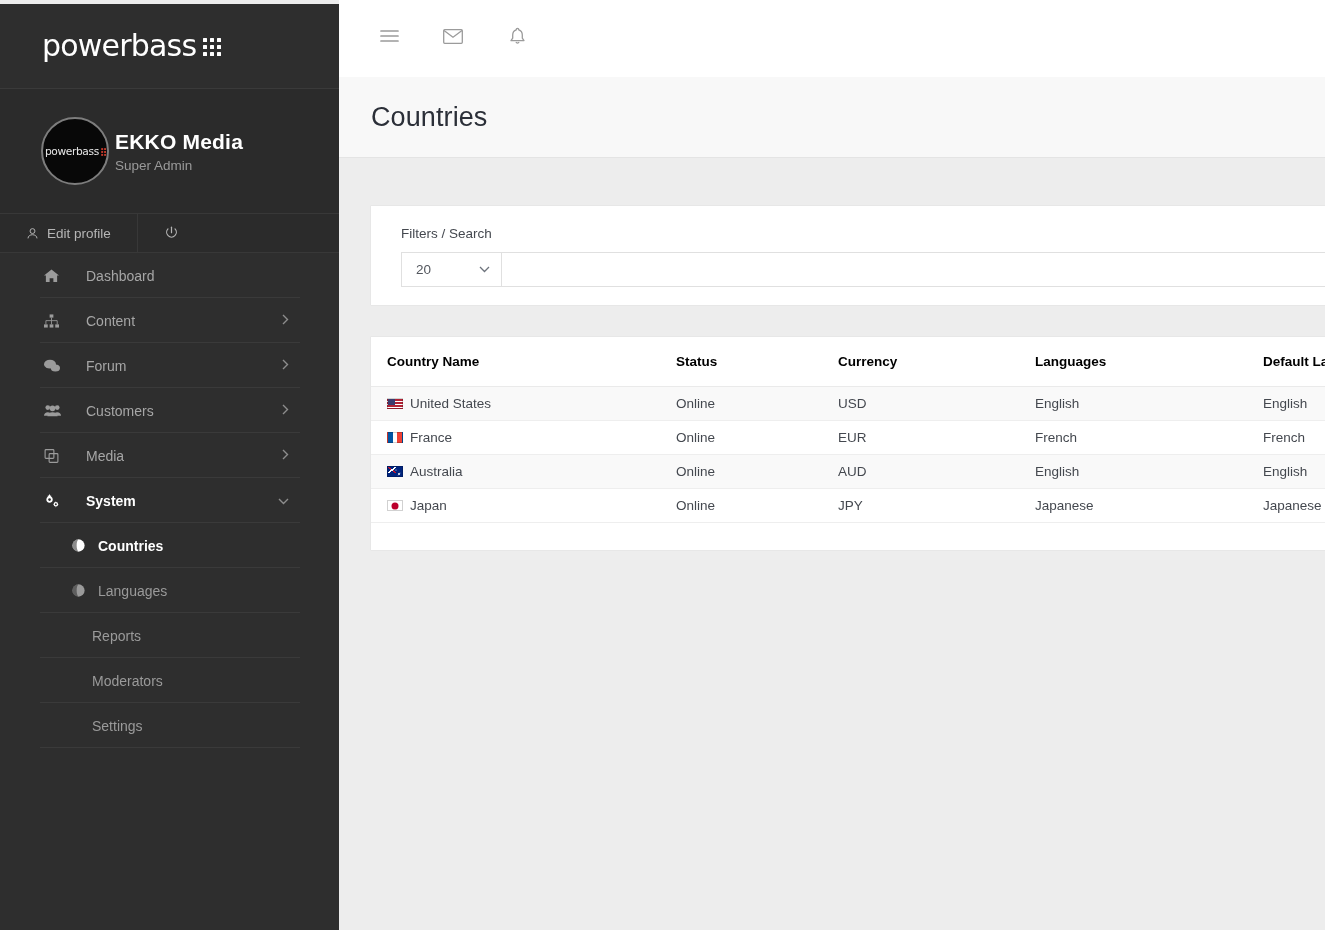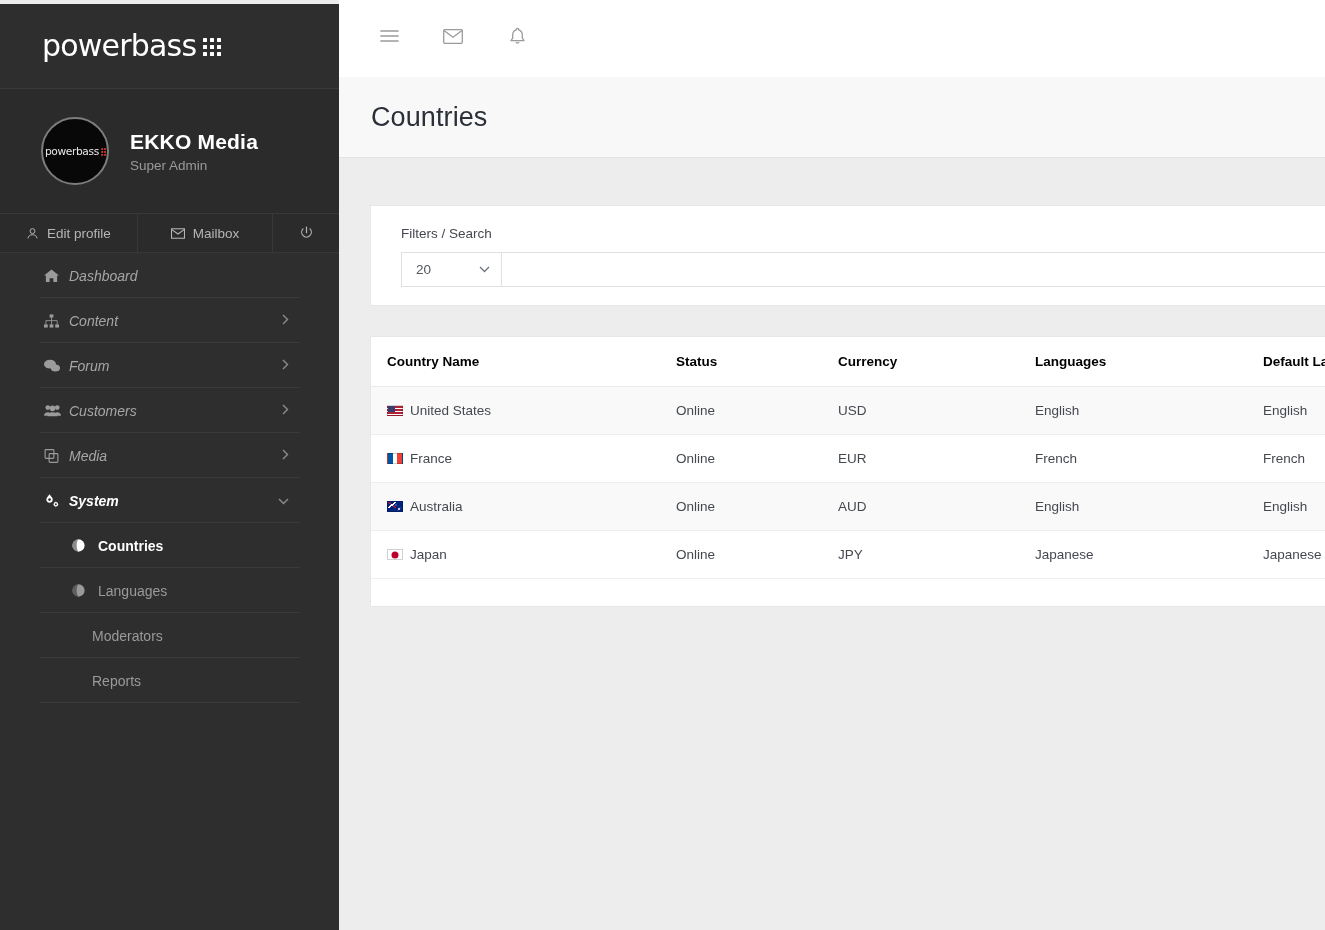--- a/index.html
+++ b/index.html
@@ -68,21 +68,21 @@
   }
   .avatar-word {
     color: #e8e8e8; font-size: 11px; letter-spacing: -0.4px;
     font-family: "DejaVu Sans", sans-serif;
   }
   .avatar-dots {
     display: grid; grid-template-columns: repeat(2, 2px);
     grid-template-rows: repeat(3, 2px); gap: 1px; margin-left: 1px;
   }
   .avatar-dots i { display:block; width:2px; height:2px; background:#c0392b; }
-  .profile-meta { margin-left: 21px; }
+  .profile-meta { margin-left: 6px; }
   .profile-name { color: #ffffff; font-size: 21px; font-weight: 700; letter-spacing: .2px; line-height: 1.2; }
   .profile-role { color: #9a9a9a; font-size: 13.5px; margin-top: 4px; }
 
   .profile-actions {
     display: flex;
     height: 40px;
     border-top: 1px solid #383838;
     border-bottom: 1px solid #383838;
     background: #2b2b2b;
   }
@@ -110,21 +110,21 @@
     padding-left: 44px;
   }
   .nav-item::after {
     content: ""; position: absolute; left: 40px; right: 39px; bottom: 0;
     height: 1px; background: #3a3a3a;
   }
   .nav-item .ni-icon {
     width: 22px; flex: none; display: flex; align-items: center; justify-content: flex-start;
     color: #9b9b9b;
   }
-  .nav-item .ni-label { margin-left: 3px; font-style: italic; }
+  .nav-item .ni-label { margin-left: 20px; }
   .nav-item .ni-chev {
     position: absolute; right: 50px; color: #8d8d8d; font-size: 12px; line-height: 1;
   }
   .nav-item.active { color: #ffffff; font-weight: 700; }
   .nav-item.active .ni-icon { color: #ffffff; }
 
   .subnav-item {
     position: relative;
     height: 45px;
     display: flex; align-items: center;
@@ -214,21 +214,21 @@
     color: #000000;
     font-weight: 700;
     padding: 17px 0 17px 0;
     border-bottom: 1px solid #eaeaea;
     white-space: nowrap;
     overflow: hidden;
   }
   table.data td {
     font-size: 13.5px;
     color: #44484f;
-    padding: 16px 0;
+    padding: 9px 0;
     border-bottom: 1px solid #eeeeee;
     white-space: nowrap;
     overflow: hidden;
   }
   table.data tbody tr:nth-child(odd) { background: #f9f9f9; }
   table.data tbody tr:nth-child(even) { background: #ffffff; }
   table.data tbody tr:last-child td { border-bottom: 1px solid #eeeeee; }
   .col-country { width: 305px; padding-left: 16px !important; }
   .col-status  { width: 162px; }
   .col-currency{ width: 197px; }
@@ -319,29 +319,20 @@
     <div class="profile-actions">
       <div class="pa-item edit">
         <span>
           <svg width="13" height="13" viewBox="0 0 16 16" fill="none" stroke="#b5b5b5" stroke-width="1.2">
             <circle cx="8" cy="5" r="3"></circle>
               <path d="M2.5 14c0-2.8 2.5-4.5 5.5-4.5s5.5 1.7 5.5 4.5"></path>
           </svg>
         </span>
         <span>Edit profile</span>
       </div>
-      <div class="pa-item mailbox">
-        <span>
-          <svg width="14" height="11" viewBox="0 0 16 12" fill="none" stroke="#b5b5b5" stroke-width="1.2">
-            <rect x="0.6" y="0.6" width="14.8" height="10.8"></rect>
-              <path d="M0.6 1.2L8 6.6l7.4-5.4"></path>
-          </svg>
-        </span>
-        <span>Mailbox</span>
-      </div>
       <div class="pa-item power">
         <span>
           <svg width="13" height="14" viewBox="0 0 14 15" fill="none" stroke="#b5b5b5" stroke-width="1.3" stroke-linecap="round">
             <path d="M7 1.2v6"></path>
               <path d="M3.2 3.1a5.2 5.2 0 1 0 7.6 0"></path>
           </svg>
         </span>
       </div>
     </div>
 
@@ -463,27 +454,30 @@
         <span class="si-icon">
           <svg width="13" height="13" viewBox="0 0 14 14" fill="currentColor">
               <circle cx="7" cy="7" r="6.6"></circle>
               <path d="M7 .4A6.6 6.6 0 0 0 7 13.6c-1.2-1.1-2-3.4-2-6.6S5.8 1.5 7 .4z" fill="#2e2e2e" opacity=".55"></path>
             </svg>
         </span>
         <span class="si-label">Languages</span>
       </div>
 
       <div class="subnav-item plain">
+        <span class="si-label">Reports</span>
+      </div>
+
+      <div class="subnav-item plain">
         <span class="si-label">Moderators</span>
       </div>
 
       <div class="subnav-item plain">
-        <span class="si-label">Reports</span>
-      </div>
-
+        <span class="si-label">Settings</span>
+      </div>
 
     </nav>
   </aside>
 
   <section id="main">
 
     <header class="topbar">
       <div class="tb-btn">
         <span>
           <svg width="19" height="14" viewBox="0 0 19 14" stroke="#9b9b9b" stroke-width="1.7" stroke-linecap="round">

